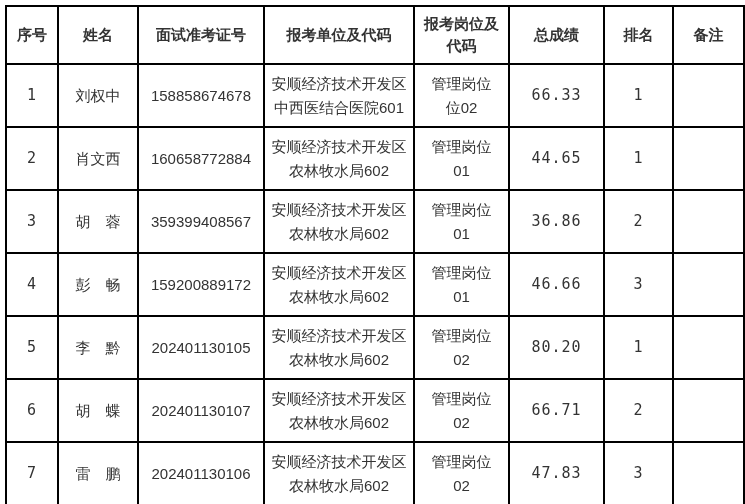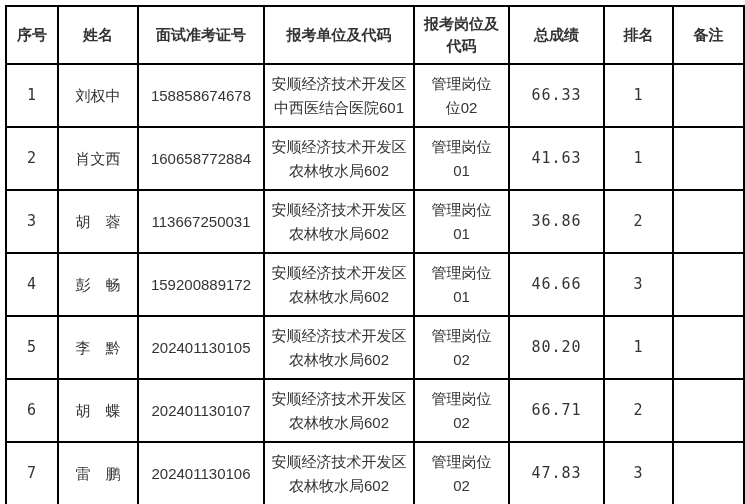--- a/index.html
+++ b/index.html
@@ -84,28 +84,28 @@
       <td></td>
     </tr>
     <tr>
       <td class="num">2</td>
       <td>肖文西</td>
       <td>160658772884</td>
       <td>安顺经济技术开发区
 农林牧水局602</td>
       <td>管理岗位
 01</td>
-      <td class="num">41.63</td>
+      <td class="num">44.65</td>
       <td class="num">1</td>
       <td></td>
     </tr>
     <tr>
       <td class="num">3</td>
       <td>胡　蓉</td>
-      <td>113667250031</td>
+      <td>359399408567</td>
       <td>安顺经济技术开发区
 农林牧水局602</td>
       <td>管理岗位
 01</td>
       <td class="num">36.86</td>
       <td class="num">2</td>
       <td></td>
     </tr>
     <tr>
       <td class="num">4</td>

